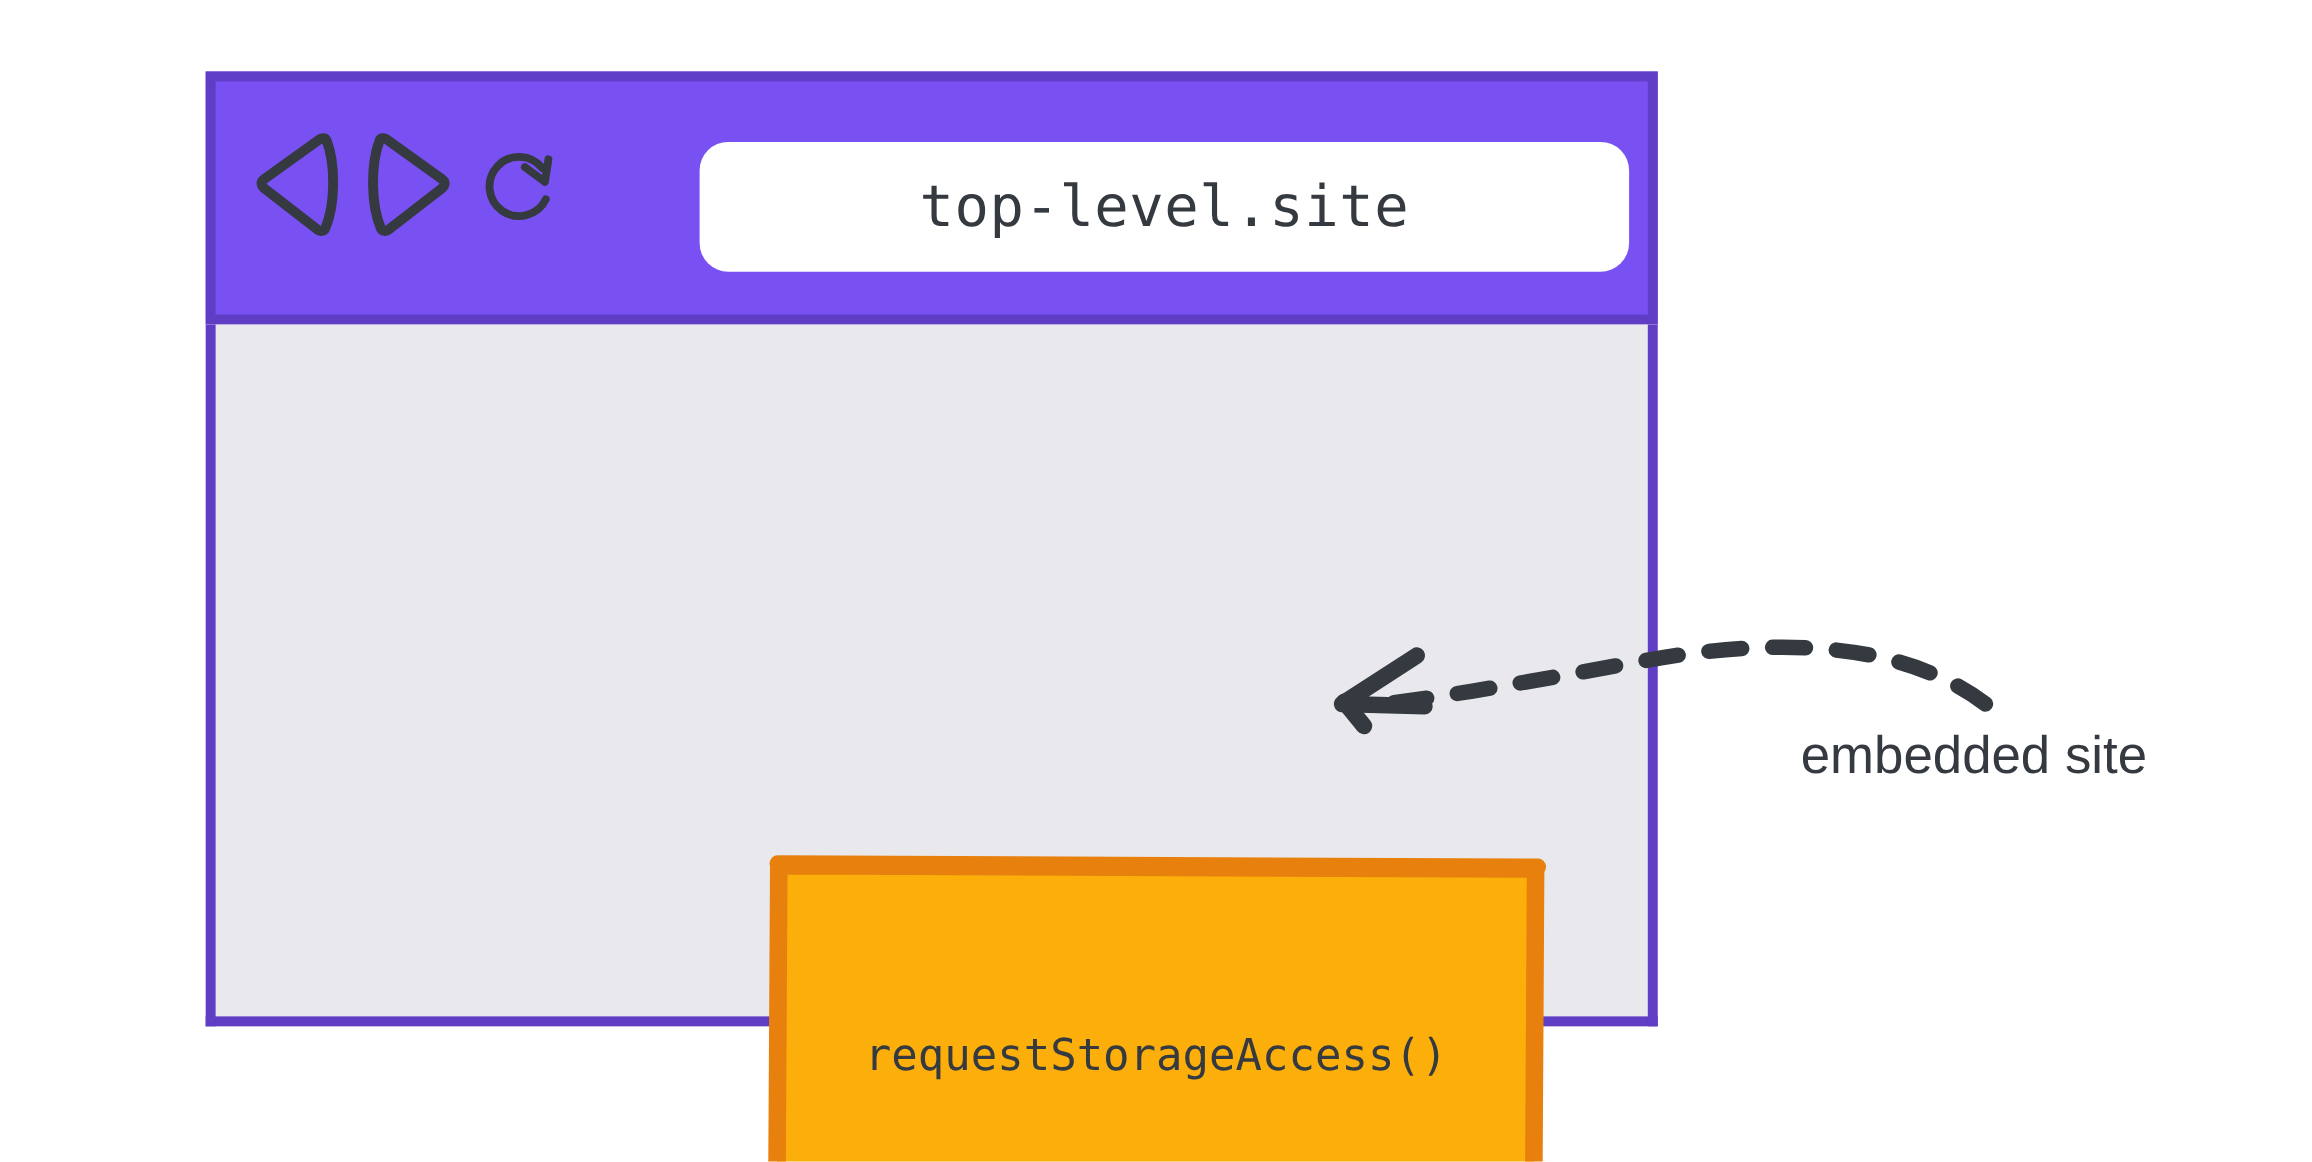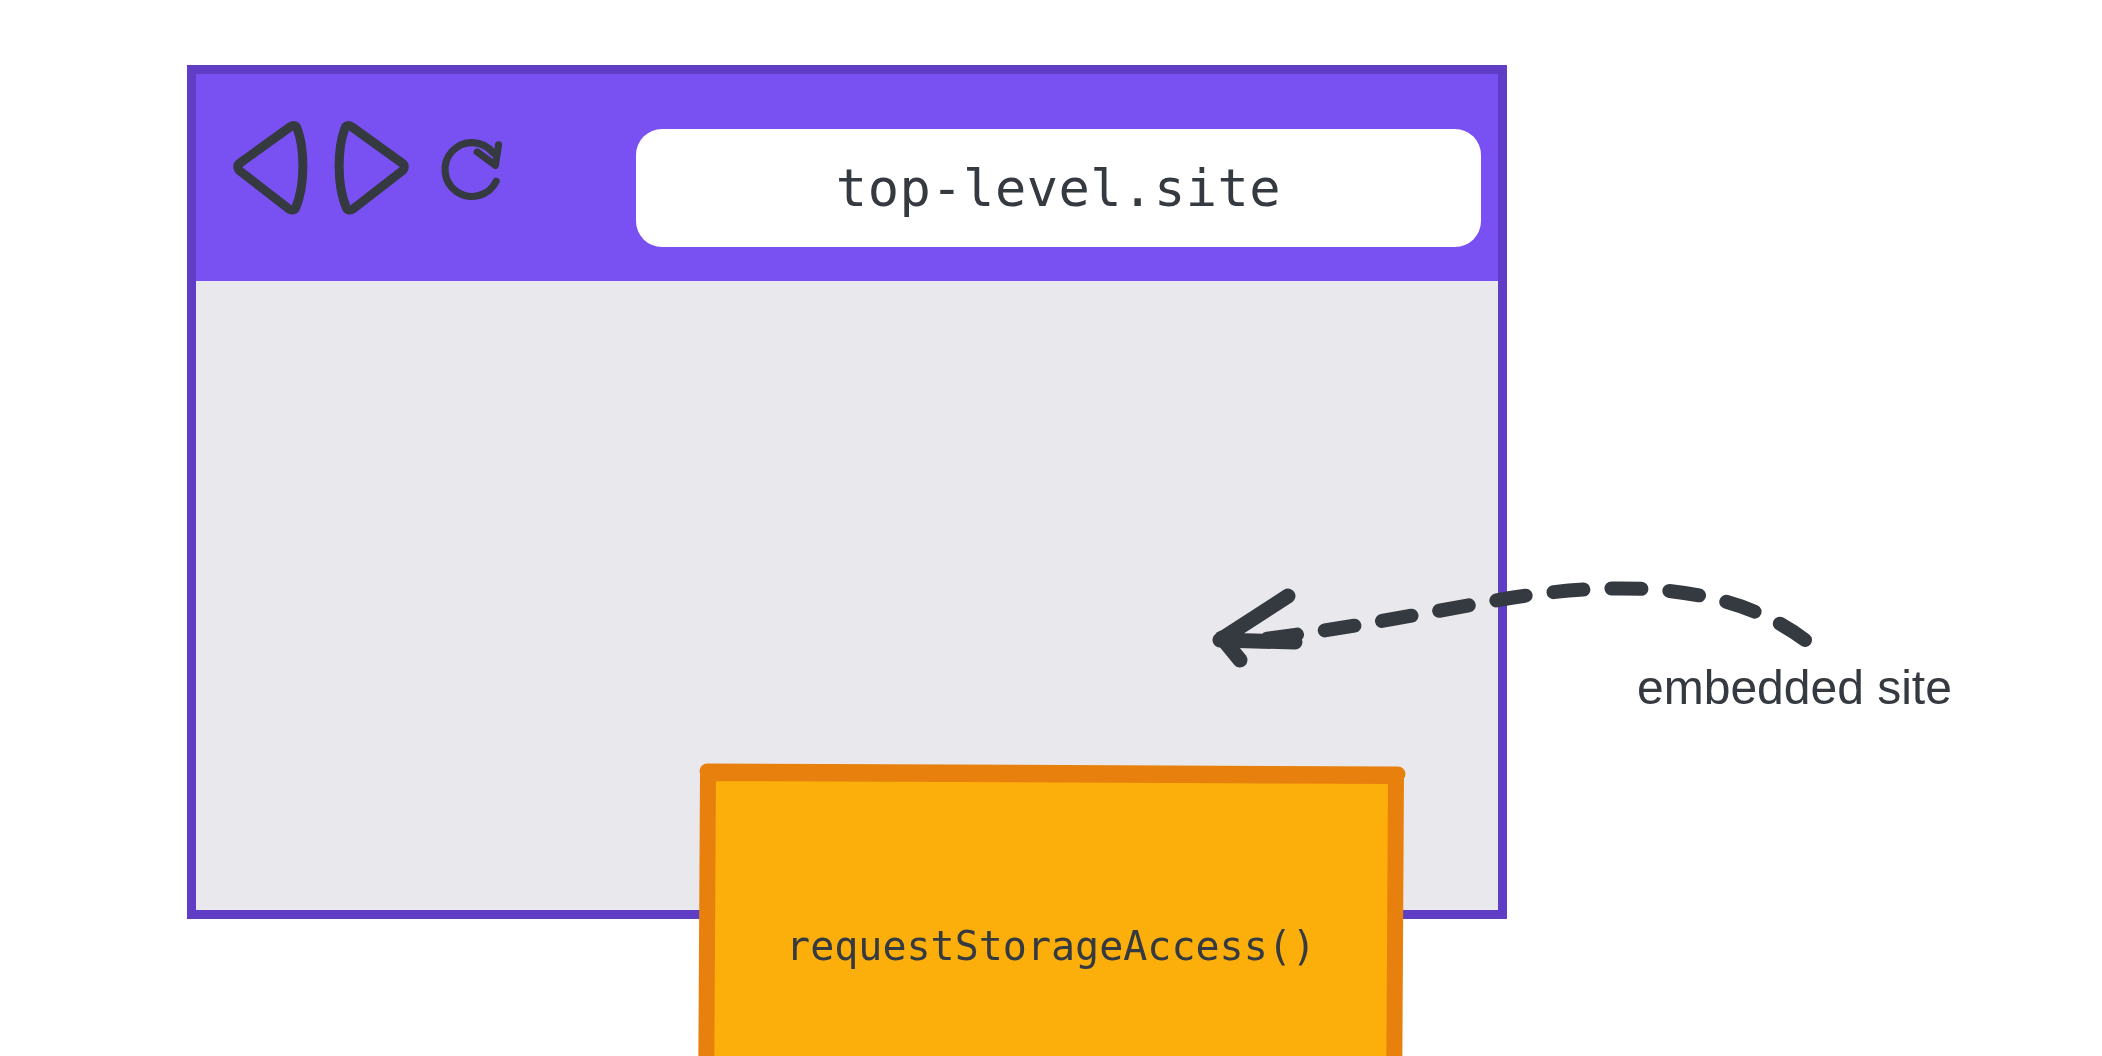--- a/index.html
+++ b/index.html
@@ -40,21 +40,21 @@
     width: 1320px;
     height: 230px;
     box-sizing: border-box;
     background: #7950F2;
     border: 9px solid #5F3DC4;
   }
 
   .browser-viewport {
     position: absolute;
     left: 0;
-    top: 216px;
+    top: 230px;
     width: 1320px;
     height: 638px;
     box-sizing: border-box;
     background: #E9E9ED;
     border: 9px solid #5F3DC4;
     border-top: none;
   }
 
   
   .nav-icons {

